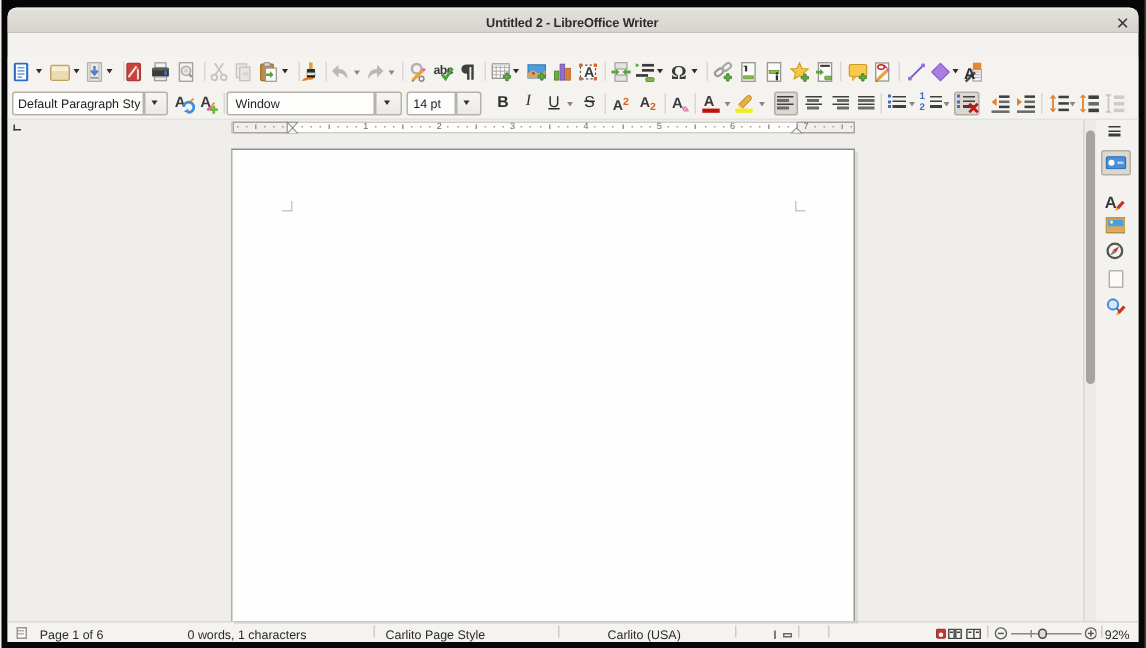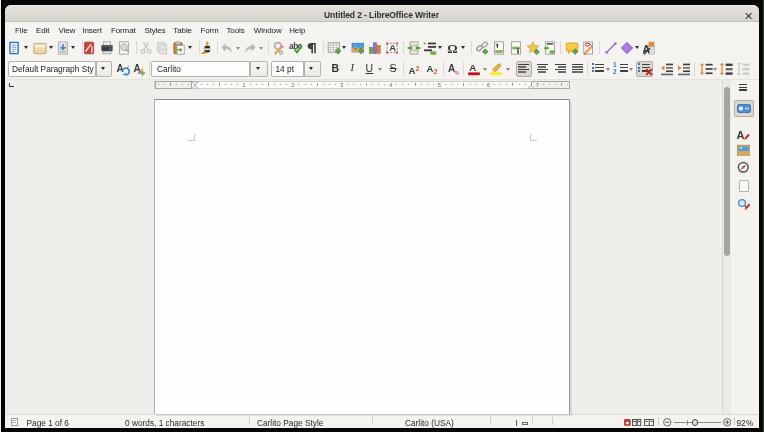--- a/index.html
+++ b/index.html
@@ -23,33 +23,20 @@
 .cbb{background:linear-gradient(#f7f5f3,#eceae6);border:1px solid #b7b2ab;border-radius:2px;box-sizing:border-box}
 .ssep{top:417px;height:8px;width:1px;background:#cfccc7}
 .stxt{font-size:8.3px;color:#2a2a2a;top:418.5px;height:10px;line-height:8.5px;white-space:nowrap}
 </style></head><body>
 <div id="win">
     <div id="c">
 <div id="title" class="bar">
         <div class="t">Untitled 2 - LibreOffice Writer</div>
         <div class="x">✕</div>
       </div>
-<div id="menu" class="bar">
-<div class="mi" style="left:10.5px">File</div>
-<div class="mi" style="left:31.4px">Edit</div>
-<div class="mi" style="left:54px">View</div>
-<div class="mi" style="left:77.9px">Insert</div>
-<div class="mi" style="left:106.4px">Format</div>
-<div class="mi" style="left:139.9px">Styles</div>
-<div class="mi" style="left:168.8px">Table</div>
-<div class="mi" style="left:195.9px">Form</div>
-<div class="mi" style="left:221.9px">Tools</div>
-<div class="mi" style="left:249.3px">Window</div>
-<div class="mi" style="left:284.7px">Help</div>
-</div>
 <div id="tb1" class="bar"></div>
       <svg style="position:absolute;left:7.0px;top:40.5px" width="14" height="14" viewBox="0 0 14 14">
         <rect x="2.2" y="0.8" width="9.6" height="12.4" rx="1" fill="#2f6bc0"></rect>
         <rect x="3.6" y="2" width="6.8" height="10" fill="#fff"></rect>
         <rect x="4.6" y="3.6" width="4.8" height="1.1" fill="#7aa3dd"></rect>
         <rect x="4.6" y="5.7" width="4.8" height="1.1" fill="#7aa3dd"></rect>
         <rect x="4.6" y="7.8" width="4.8" height="1.1" fill="#7aa3dd"></rect>
         <rect x="4.6" y="9.9" width="3.2" height="1.1" fill="#7aa3dd"></rect>
       </svg>
       <div class="dd" style="left:23.7px;top:46.0px"></div>
@@ -253,21 +240,21 @@
         <path d="M10.6 5.4 L12.6 3.4 L13.4 4.2 L11.4 6.2 Z" fill="#e8862f"></path>
       </svg>
       <svg style="position:absolute;left:132.5px;top:61.5px" width="14" height="14" viewBox="0 0 14 14">
         <text x="0.5" y="9.5" font-family="Liberation Sans" font-size="10" font-weight="bold" fill="#3a3a3a">A</text>
         <path d="M8.6 8.4 L10.4 8.4 L10.4 10.2 L12.2 10.2 L12.2 12 L10.4 12 L10.4 13.8 L8.6 13.8 L8.6 12 L6.8 12 L6.8 10.2 L8.6 10.2 Z" fill="#6cb93c"></path>
         <path d="M4.6 11 L7.6 8 L8.8 9.2 L5.8 12.2 Z" fill="#e060a0"></path>
         <path d="M8 7.6 L9.6 6 L10.4 6.8 L8.8 8.4 Z" fill="#e8862f"></path>
       </svg>
       <div class="sep2" style="left:149.4px"></div>
       <div class="cb" style="left:151px;top:61px;width:99px;height:15.5px;border-radius:2px 0 0 2px"></div>
-      <div style="left:157px;top:65px;font-size:8.3px;color:#1c1c1c;height:10px;line-height:8.5px">Carlito</div>
+      <div style="left:157px;top:65px;font-size:8.3px;color:#1c1c1c;height:10px;line-height:8.5px">Window</div>
       <div class="cbb" style="left:250px;top:61px;width:17.5px;height:15.5px;border-radius:0 2px 2px 0"></div>
       <div class="dd" style="left:255.89999999999998px;top:67.0px"></div>
       <div class="cb" style="left:271px;top:61px;width:32.5px;height:15.5px;border-radius:2px 0 0 2px"></div>
       <div style="left:275.5px;top:65px;font-size:8.3px;color:#1c1c1c;height:10px;line-height:8.5px">14 pt</div>
       <div class="cbb" style="left:303.5px;top:61px;width:17.5px;height:15.5px;border-radius:0 2px 2px 0"></div>
       <div class="dd" style="left:309.4px;top:67.0px"></div>
       <div style="left:331.5px;top:63px;font-size:10.5px;font-weight:bold;color:#2e2e2e;height:12px;line-height:10.5px">B</div>
       <div style="left:350.5px;top:63px;font-size:10.5px;font-style:italic;font-family:'Liberation Serif',serif;color:#2e2e2e;height:12px;line-height:10.5px">I</div>
       <div style="left:365.5px;top:63px;font-size:10.5px;color:#2e2e2e;text-decoration:underline;height:12px;line-height:10.5px">U</div>
       <div class="dds" style="left:378.4px;top:67.7px"></div>

